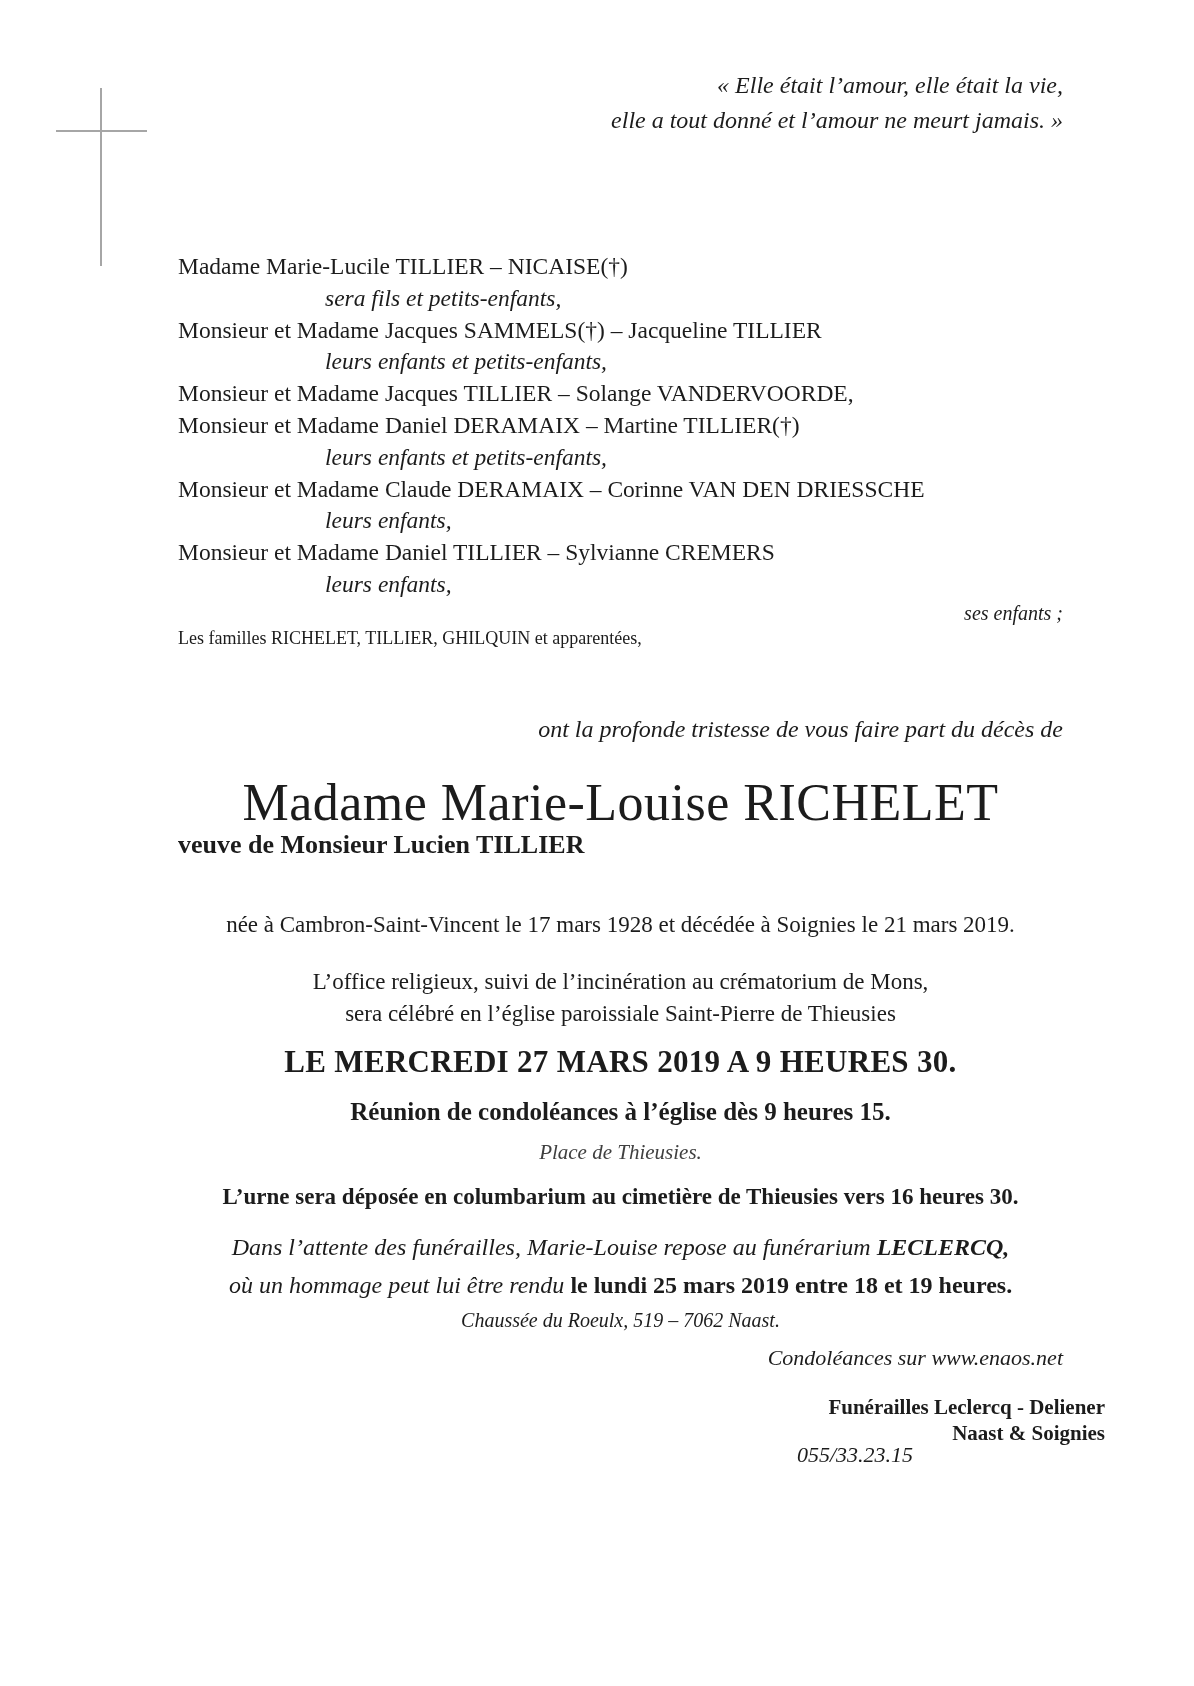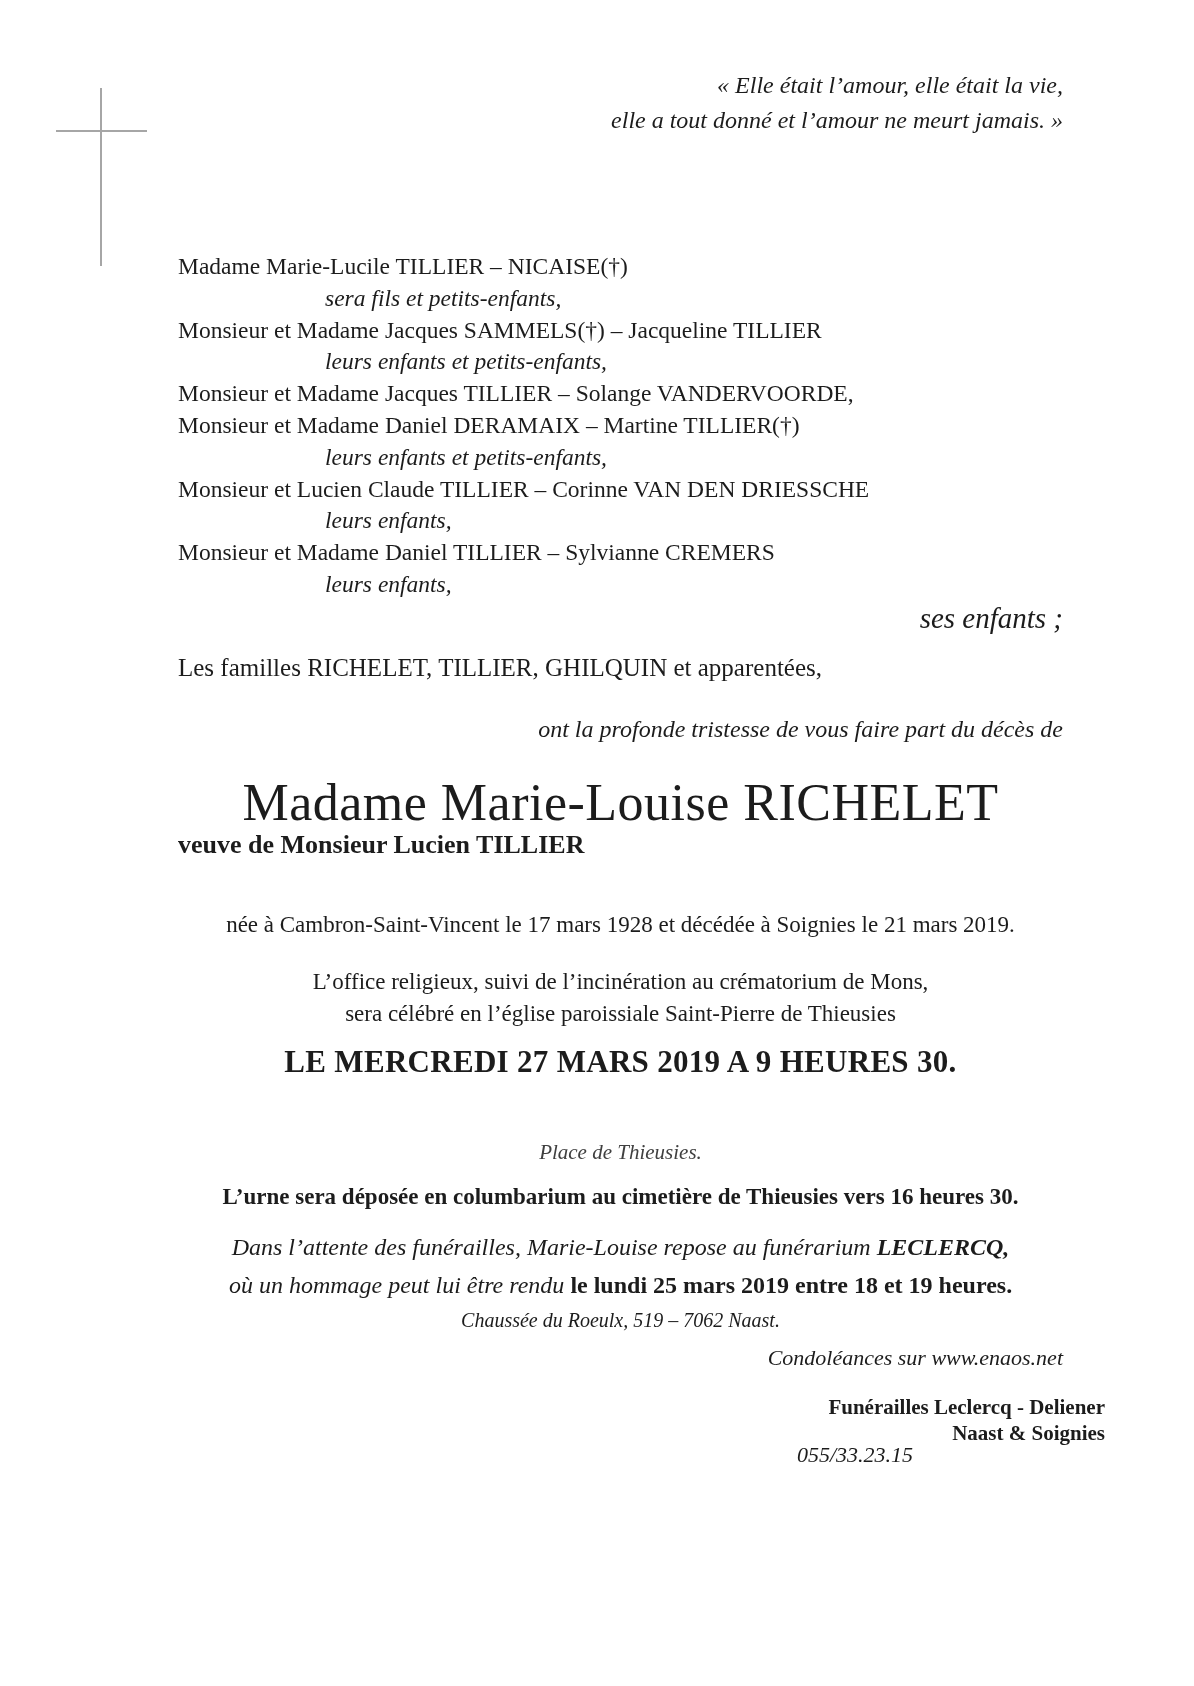--- a/index.html
+++ b/index.html
@@ -49,25 +49,25 @@
     text-align: left;
   }
   .family .sub {
     font-style: italic;
     padding-left: 147px;
   }
   .ses-enfants {
     top: 602px;
     text-align: right;
     font-style: italic;
-    font-size: 29px;
+    font-size: 20px;
   }
   .familles {
-    top: 654px;
-    font-size: 25px;
+    top: 628px;
+    font-size: 18px;
   }
   .announcement {
     top: 716px;
     text-align: right;
     font-style: italic;
     font-size: 24px;
   }
   .deceased-name {
     top: 774px;
     text-align: center;
@@ -175,21 +175,21 @@
   </div>
 
   <div class="col family">
     <div class="main">Madame Marie-Lucile TILLIER – NICAISE(†)</div>
     <div class="sub">sera fils et petits-enfants,</div>
     <div class="main">Monsieur et Madame Jacques SAMMELS(†) – Jacqueline TILLIER</div>
     <div class="sub">leurs enfants et petits-enfants,</div>
     <div class="main">Monsieur et Madame Jacques TILLIER – Solange VANDERVOORDE,</div>
     <div class="main">Monsieur et Madame Daniel DERAMAIX – Martine TILLIER(†)</div>
     <div class="sub">leurs enfants et petits-enfants,</div>
-    <div class="main">Monsieur et Lucien Claude TILLIER – Corinne VAN DEN DRIESSCHE</div>
+    <div class="main">Monsieur et Madame Claude DERAMAIX – Corinne VAN DEN DRIESSCHE</div>
     <div class="sub">leurs enfants,</div>
     <div class="main">Monsieur et Madame Daniel TILLIER – Sylvianne CREMERS</div>
     <div class="sub">leurs enfants,</div>
   </div>
 
   <div class="col ses-enfants">ses enfants ;</div>
 
   <div class="col familles">Les familles RICHELET, TILLIER, GHILQUIN et apparentées,</div>
 
   <div class="col announcement">ont la profonde tristesse de vous faire part du décès de</div>
@@ -199,20 +199,21 @@
 
   <div class="col birth-death">née à Cambron-Saint-Vincent le 17 mars 1928 et décédée à Soignies le 21 mars 2019.</div>
 
   <div class="col service">
     <div>L’office religieux, suivi de l’incinération au crématorium de Mons,</div>
     <div>sera célébré en l’église paroissiale Saint-Pierre de Thieusies</div>
   </div>
 
   <div class="col date-line">LE MERCREDI 27 MARS 2019 A 9 HEURES 30.</div>
 
+  <div class="col reunion">Réunion de condoléances à l’église dès 9 heures 15.</div>
 
   <div class="col place">Place de Thieusies.</div>
 
   <div class="col urne">L’urne sera déposée en columbarium au cimetière de Thieusies vers 16 heures 30.</div>
 
   <div class="col attente">
     <div><span class="it">Dans l’attente des funérailles, Marie-Louise repose au funérarium </span><span class="bi">LECLERCQ,</span></div>
     <div><span class="it">où un hommage peut lui être rendu </span><span class="b">le lundi 25 mars 2019 entre 18 et 19 heures.</span></div>
   </div>
 

